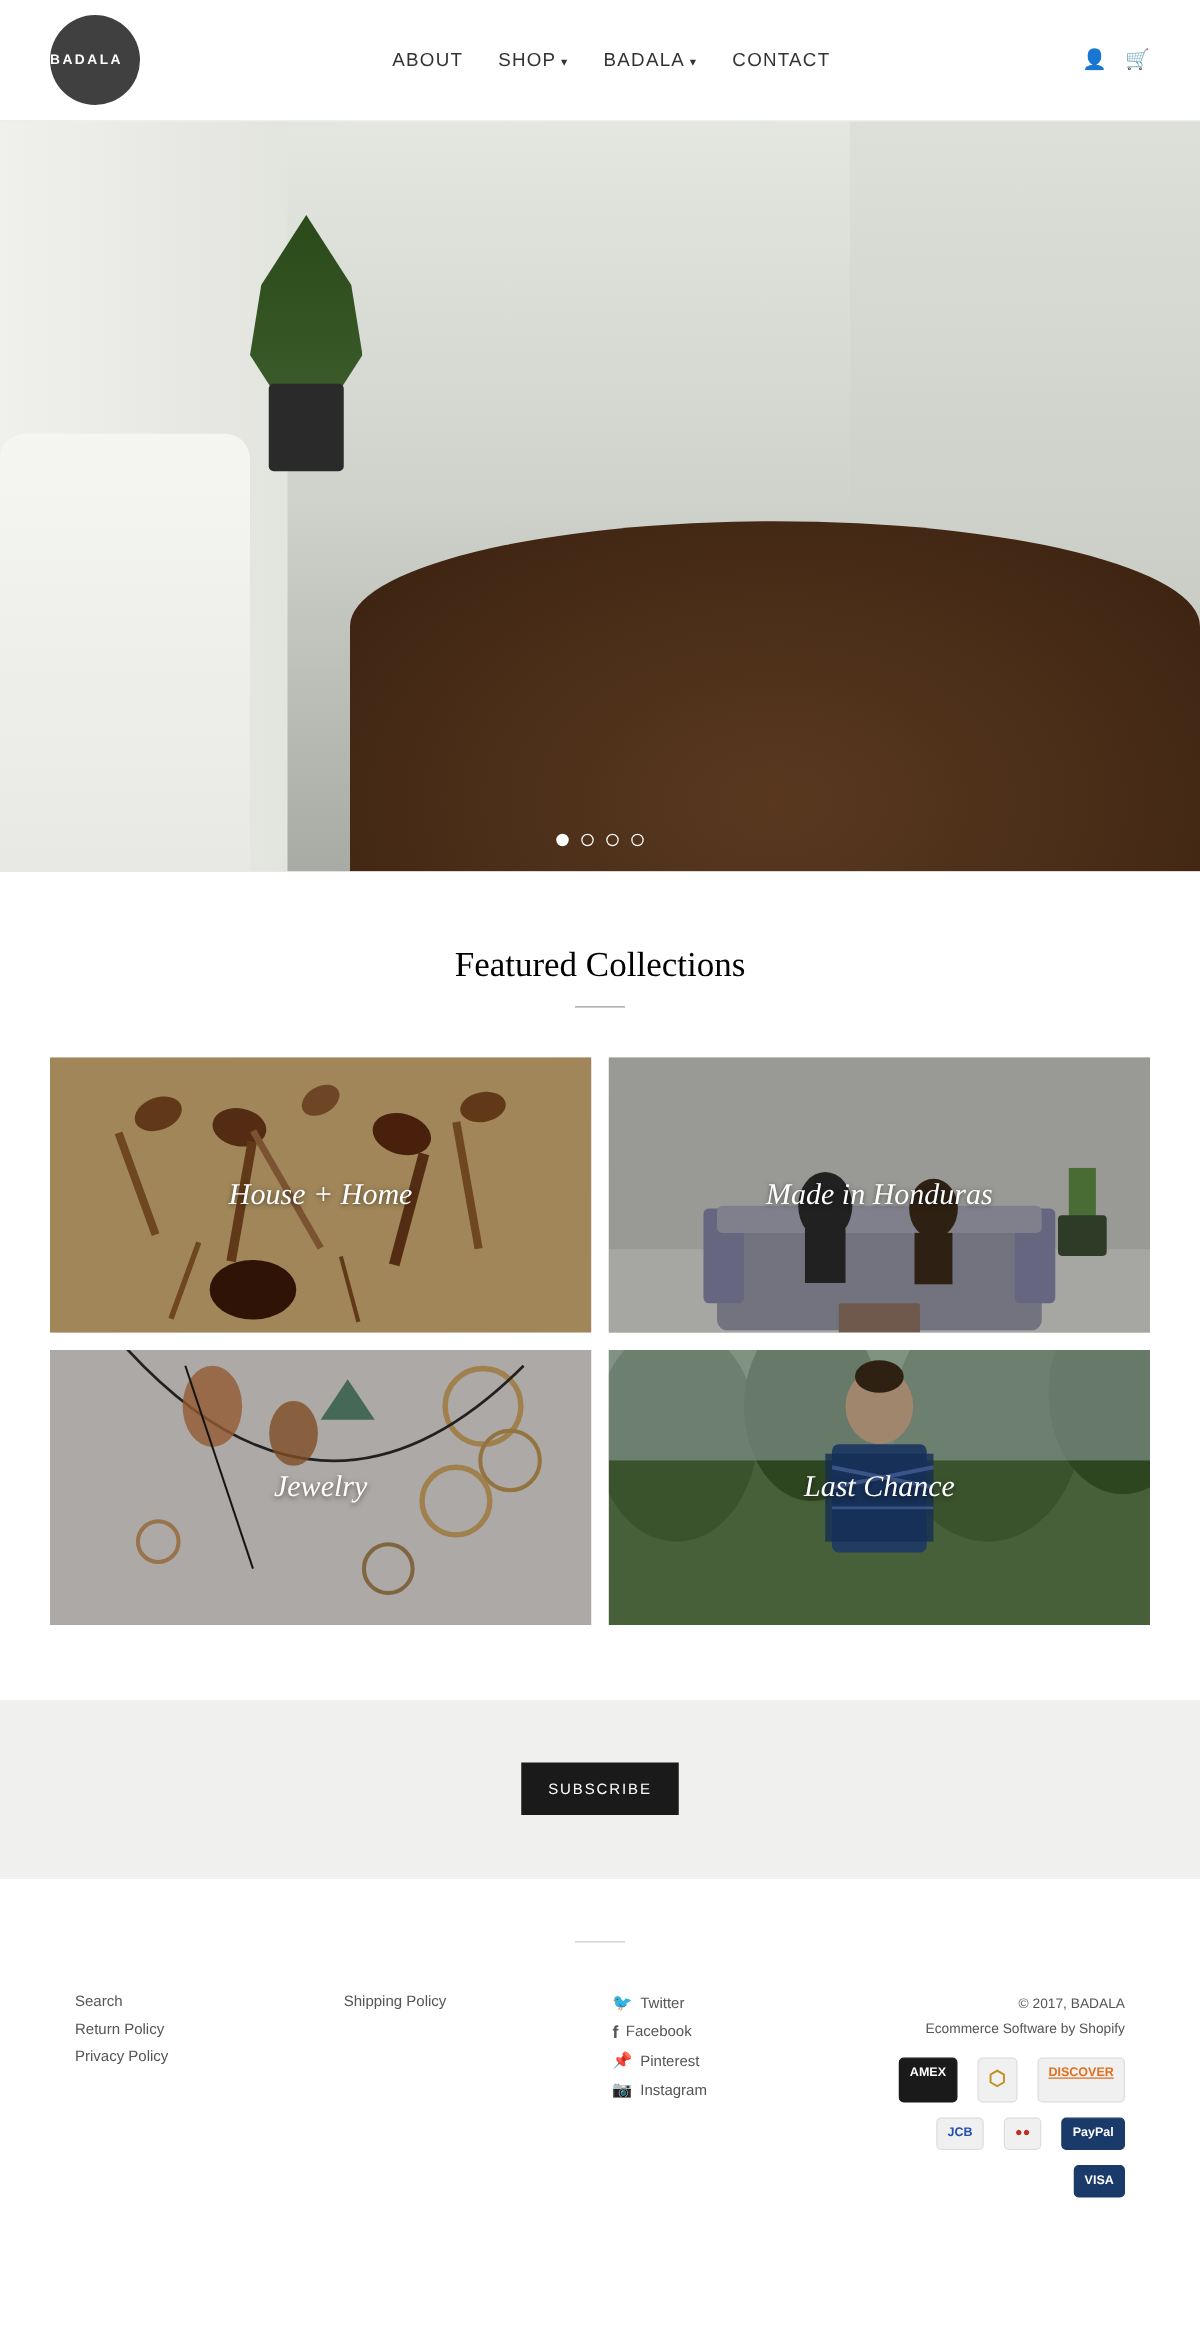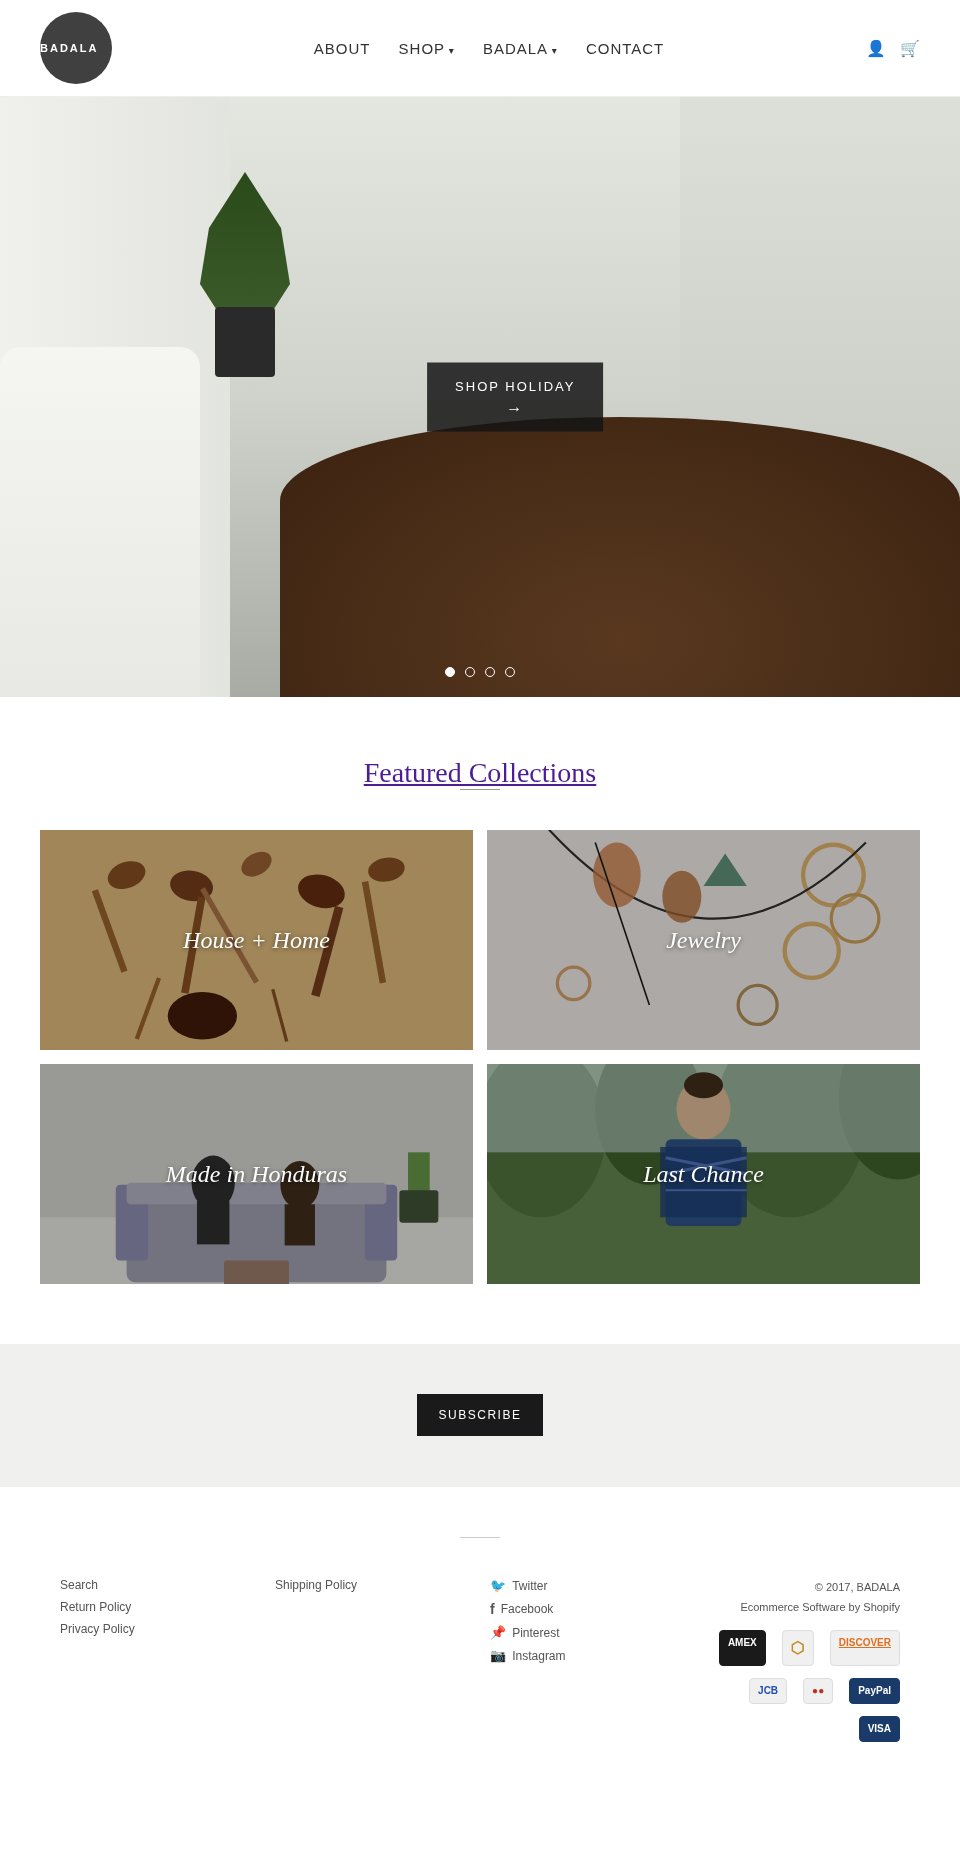--- a/index.html
+++ b/index.html
@@ -100,21 +100,21 @@
     .hero-dot {
       width: 10px; height: 10px; border-radius: 50%;
       border: 1.5px solid #fff; background: transparent; cursor: pointer;
     }
     .hero-dot.active { background: #fff; }
 
     
     .featured { padding: 60px 40px 40px; text-align: center; }
     .featured-title {
       font-family: 'Georgia', serif; font-size: 28px; font-weight: normal;
-      color: #4c1d95;  text-decoration: underline;
+      color: #000000; margin-bottom: 16px;
     }
     .featured-divider {
       width: 40px; height: 1px; background: #999; margin: 0 auto 40px;
     }
     .collections-grid {
       display: grid; grid-template-columns: 1fr 1fr; gap: 14px;
       max-width: 880px; margin: 0 auto;
     }
     .collection-item {
       position: relative; height: 220px; overflow: hidden; cursor: pointer;
@@ -230,24 +230,20 @@
     <div class="hero-window-left"></div>
     <div class="hero-window-right"></div>
     <div class="hero-center"></div>
     <div class="hero-chair"></div>
     <div class="hero-table"></div>
     <div class="hero-plant">
       <div class="hero-plant-leaves"></div>
       <div class="hero-plant-pot"></div>
     </div>
   </div>
-  <button class="hero-cta">
-    <span>SHOP HOLIDAY</span>
-    <span class="hero-cta-arrow">→</span>
-  </button>
   <div class="hero-dots">
     <span class="hero-dot active"></span>
     <span class="hero-dot"></span>
     <span class="hero-dot"></span>
     <span class="hero-dot"></span>
   </div>
 </section>
 
 <section class="featured">
   <h2 class="featured-title">Featured Collections</h2>
@@ -275,47 +271,20 @@
           <rect x="100" y="180" width="4" height="60" fill="#8a5828" transform="rotate(20,120,200)"></rect>
           <rect x="220" y="185" width="3" height="50" fill="#7a4820" transform="rotate(-15,220,210)"></rect>
         </svg>
       </div>
       <div class="collection-overlay">
         <span class="collection-label">House + Home</span>
       </div>
     </div>
 
     <div class="collection-item">
-      <div class="jewelry-visual">
-        <svg width="100%" height="100%" viewBox="0 0 400 280" preserveAspectRatio="xMidYMid slice">
-          <rect width="400" height="280" fill="#d8d4d0"></rect>
-
-          <circle cx="320" cy="80" r="28" fill="none" stroke="#c8a060" stroke-width="4"></circle>
-          <circle cx="340" cy="120" r="22" fill="none" stroke="#b89050" stroke-width="3"></circle>
-          <circle cx="300" cy="150" r="25" fill="none" stroke="#c8a060" stroke-width="4"></circle>
-
-          <path d="M 50,30 Q 200,200 350,50" fill="none" stroke="#2a2a2a" stroke-width="2"></path>
-
-          <ellipse cx="120" cy="80" rx="22" ry="30" fill="#b87040" opacity="0.8"></ellipse>
-          <ellipse cx="180" cy="100" rx="18" ry="24" fill="#a06030" opacity="0.8"></ellipse>
-
-          <polygon points="220,60 240,90 200,90" fill="#4a7a60" opacity="0.9"></polygon>
-
-          <circle cx="80" cy="180" r="15" fill="none" stroke="#c09060" stroke-width="3"></circle>
-          <circle cx="250" cy="200" r="18" fill="none" stroke="#a08050" stroke-width="3"></circle>
-
-          <line x1="100" y1="50" x2="150" y2="200" stroke="#1a1a1a" stroke-width="1.5"></line>
-        </svg>
-      </div>
-      <div class="collection-overlay">
-        <span class="collection-label">Jewelry</span>
-      </div>
-    </div>
-
-    <div class="collection-item">
       <div class="honduras-visual">
         <svg width="100%" height="100%" viewBox="0 0 400 280" preserveAspectRatio="xMidYMid slice">
           <rect width="400" height="280" fill="#c8c8c4"></rect>
 
           <rect width="400" height="280" fill="#d0d0cc"></rect>
 
           <rect x="0" y="0" width="400" height="180" fill="#c0c0bc"></rect>
 
           <rect x="80" y="160" width="240" height="80" fill="#9090a0" rx="8"></rect>
           <rect x="70" y="150" width="30" height="70" fill="#8080a0" rx="4"></rect>
@@ -328,20 +297,47 @@
           <rect x="226" y="168" width="28" height="38" fill="#3a2a1a"></rect>
 
           <rect x="340" y="120" width="20" height="40" fill="#5a8840"></rect>
           <rect x="332" y="155" width="36" height="30" fill="#3a4a30" rx="3"></rect>
 
           <rect x="170" y="220" width="60" height="30" fill="#8a7060" rx="2"></rect>
         </svg>
       </div>
       <div class="collection-overlay">
         <span class="collection-label">Made in Honduras</span>
+      </div>
+    </div>
+
+    <div class="collection-item">
+      <div class="jewelry-visual">
+        <svg width="100%" height="100%" viewBox="0 0 400 280" preserveAspectRatio="xMidYMid slice">
+          <rect width="400" height="280" fill="#d8d4d0"></rect>
+
+          <circle cx="320" cy="80" r="28" fill="none" stroke="#c8a060" stroke-width="4"></circle>
+          <circle cx="340" cy="120" r="22" fill="none" stroke="#b89050" stroke-width="3"></circle>
+          <circle cx="300" cy="150" r="25" fill="none" stroke="#c8a060" stroke-width="4"></circle>
+
+          <path d="M 50,30 Q 200,200 350,50" fill="none" stroke="#2a2a2a" stroke-width="2"></path>
+
+          <ellipse cx="120" cy="80" rx="22" ry="30" fill="#b87040" opacity="0.8"></ellipse>
+          <ellipse cx="180" cy="100" rx="18" ry="24" fill="#a06030" opacity="0.8"></ellipse>
+
+          <polygon points="220,60 240,90 200,90" fill="#4a7a60" opacity="0.9"></polygon>
+
+          <circle cx="80" cy="180" r="15" fill="none" stroke="#c09060" stroke-width="3"></circle>
+          <circle cx="250" cy="200" r="18" fill="none" stroke="#a08050" stroke-width="3"></circle>
+
+          <line x1="100" y1="50" x2="150" y2="200" stroke="#1a1a1a" stroke-width="1.5"></line>
+        </svg>
+      </div>
+      <div class="collection-overlay">
+        <span class="collection-label">Jewelry</span>
       </div>
     </div>
 
     <div class="collection-item">
       <div class="lastchance-visual">
         <svg width="100%" height="100%" viewBox="0 0 400 280" preserveAspectRatio="xMidYMid slice">
           <rect width="400" height="280" fill="#6a8858"></rect>
 
           <rect width="400" height="280" fill="#7a9868"></rect>
 

